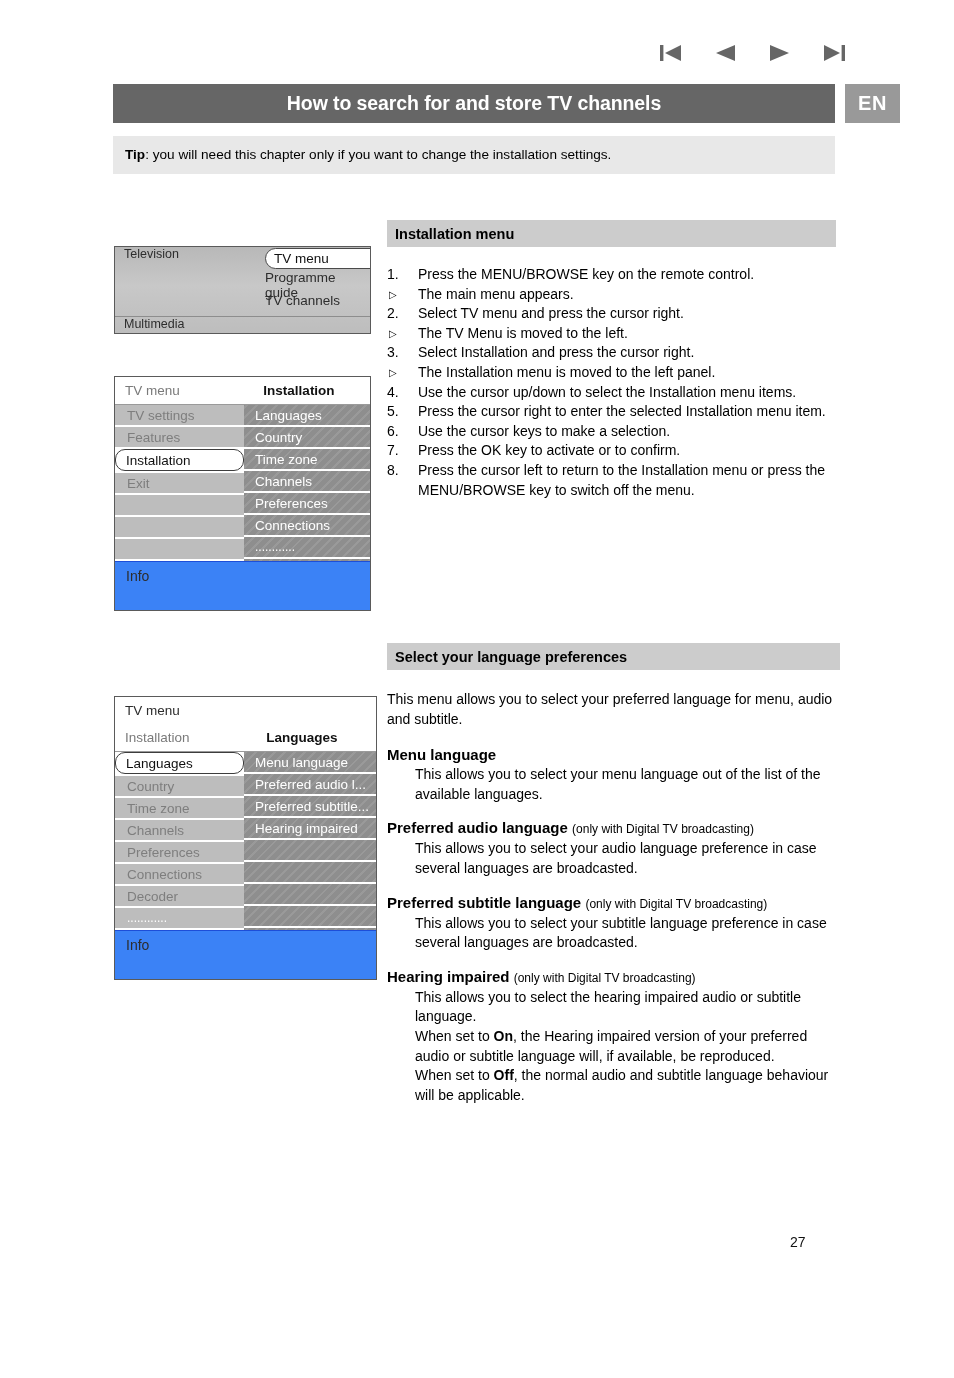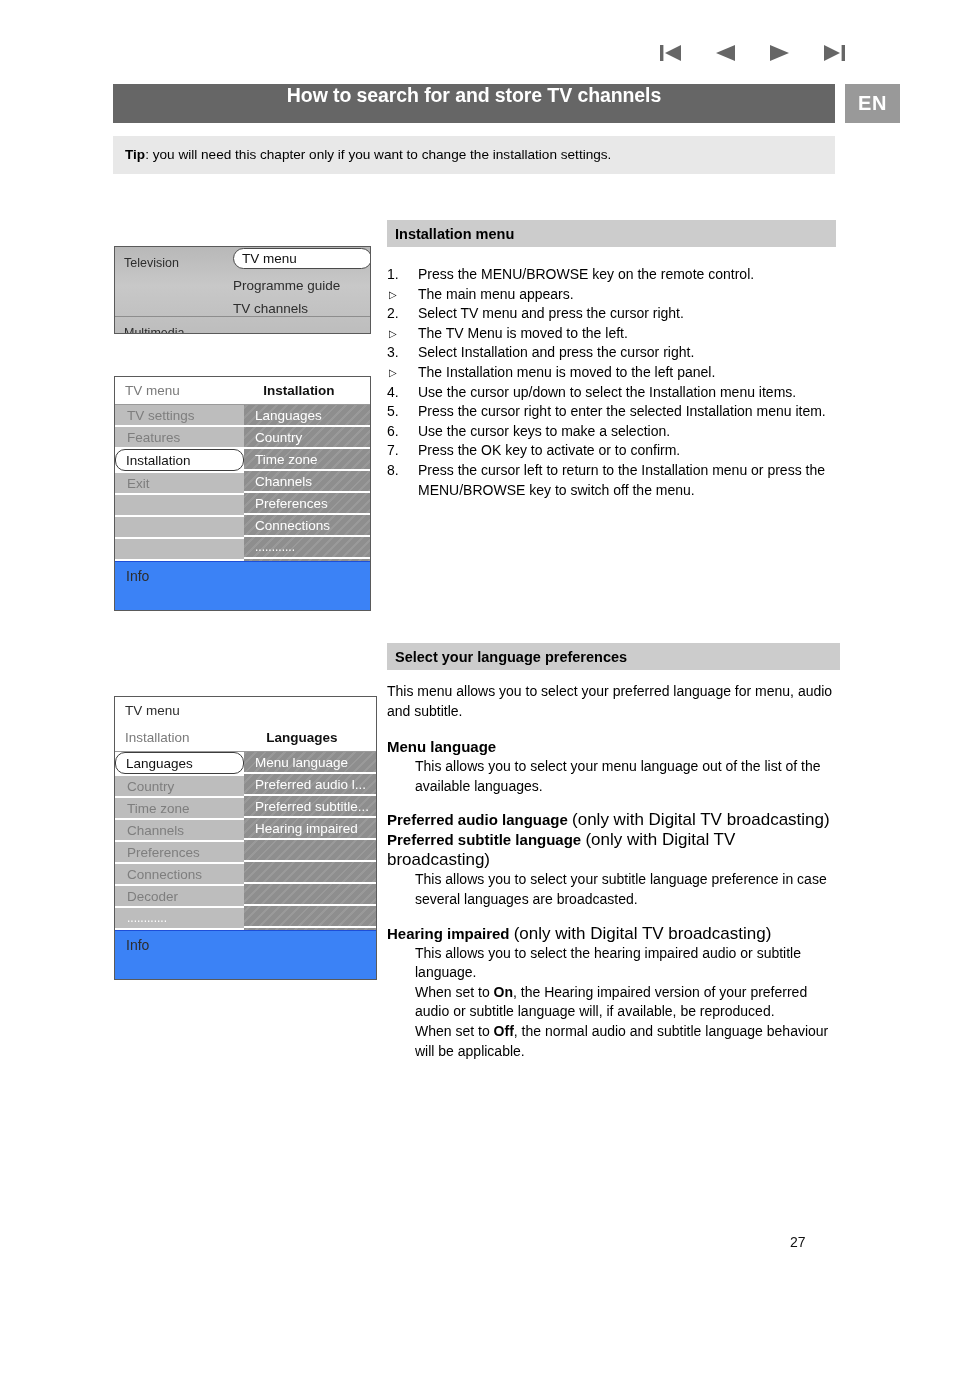--- a/index.html
+++ b/index.html
@@ -38,20 +38,21 @@
 
   
   .header-bar {
     position: absolute;
     left: 113px;
     top: 84px;
     width: 722px;
     height: 39px;
     background: #666666;
     display: flex;
+    align-items: center;
     justify-content: center;
   }
   .header-title {
     color: #ffffff;
     font-size: 19.5px;
     font-weight: bold;
     letter-spacing: -0.1px;
   }
   .lang-badge {
     position: absolute;
@@ -138,21 +139,21 @@
     color: #000;
   }
 
   
   .def-term {
     font-size: 15px;
     font-weight: bold;
     line-height: 20px;
   }
   .def-term .note {
-    font-size: 17px;
+    font-size: 12px;
     font-weight: normal;
   }
   .def-body {
     font-size: 14px;
     line-height: 19.6px;
     padding-left: 28px;
   }
   .def-body b { font-weight: bold; }
 
   
@@ -163,21 +164,22 @@
     background: #ffffff;
     font-size: 12.5px;
     overflow: hidden;
   }
   .osd-main {
     background: linear-gradient(to bottom, #b8b8b8 0%, #c8c8c8 45%, #bdbdbd 100%);
   }
   .osd-row {
     display: flex;
     height: 23px;
-    align-items: flex-end;
+    align-items: flex-start;
+    gap: 32px;
   }
   .osd-left {
     width: 108px;
     flex: none;
     display: flex;
     align-items: center;
     padding-left: 9px;
     box-sizing: border-box;
   }
   .osd-right {
@@ -445,25 +447,26 @@
       <li class="step"><span class="num">4.</span>Use the cursor up/down to select the Installation menu items.</li>
       <li class="step"><span class="num">5.</span>Press the cursor right to enter the selected Installation menu item.</li>
       <li class="step"><span class="num">6.</span>Use the cursor keys to make a selection.</li>
       <li class="step"><span class="num">7.</span>Press the <b>OK</b> key to activate or to confirm.</li>
       <li class="step"><span class="num">8.</span>Press the cursor left to return to the Installation menu or press the <b>MENU/BROWSE</b> key to switch off the menu.</li>
     </ol>
 </div>
 
 <div class="col-right" style="top:643px; width:453px;">
   <div class="section-head">Select your language preferences</div>
-  <p class="para" style="margin-top:12px;">This menu allows you to select your preferred language for menu, audio and subtitle.</p>
+  <p class="para" style="margin-top:20px;">This menu allows you to select your preferred language for menu, audio and subtitle.</p>
   <div id="defs-list" style="margin-top:16px;">
       <div class="def-term">Menu language</div>
       <div class="def-body" style="margin-bottom: 14px;">This allows you to select your menu language out of the list of the available languages.</div>
       <div class="def-term">Preferred audio language <span class="note">(only with Digital TV broadcasting)</span></div>
+      <div class="def-body" style="margin-bottom: 14px;">This allows you to select your audio language preference in case several languages are broadcasted.</div>
       <div class="def-term">Preferred subtitle language <span class="note">(only with Digital TV broadcasting)</span></div>
       <div class="def-body" style="margin-bottom: 14px;">This allows you to select your subtitle language preference in case several languages are broadcasted.</div>
       <div class="def-term">Hearing impaired <span class="note">(only with Digital TV broadcasting)</span></div>
       <div class="def-body" style="margin-bottom: 14px;">This allows you to select the hearing impaired audio or subtitle language.<br>When set to <b>On</b>, the Hearing impaired version of your preferred audio or subtitle language will, if available, be reproduced.<br>When set to <b>Off</b>, the normal audio and subtitle language behaviour will be applicable.</div>
     </div>
 </div>
 
 <div class="page-num">27</div>
 
 </body></html>

